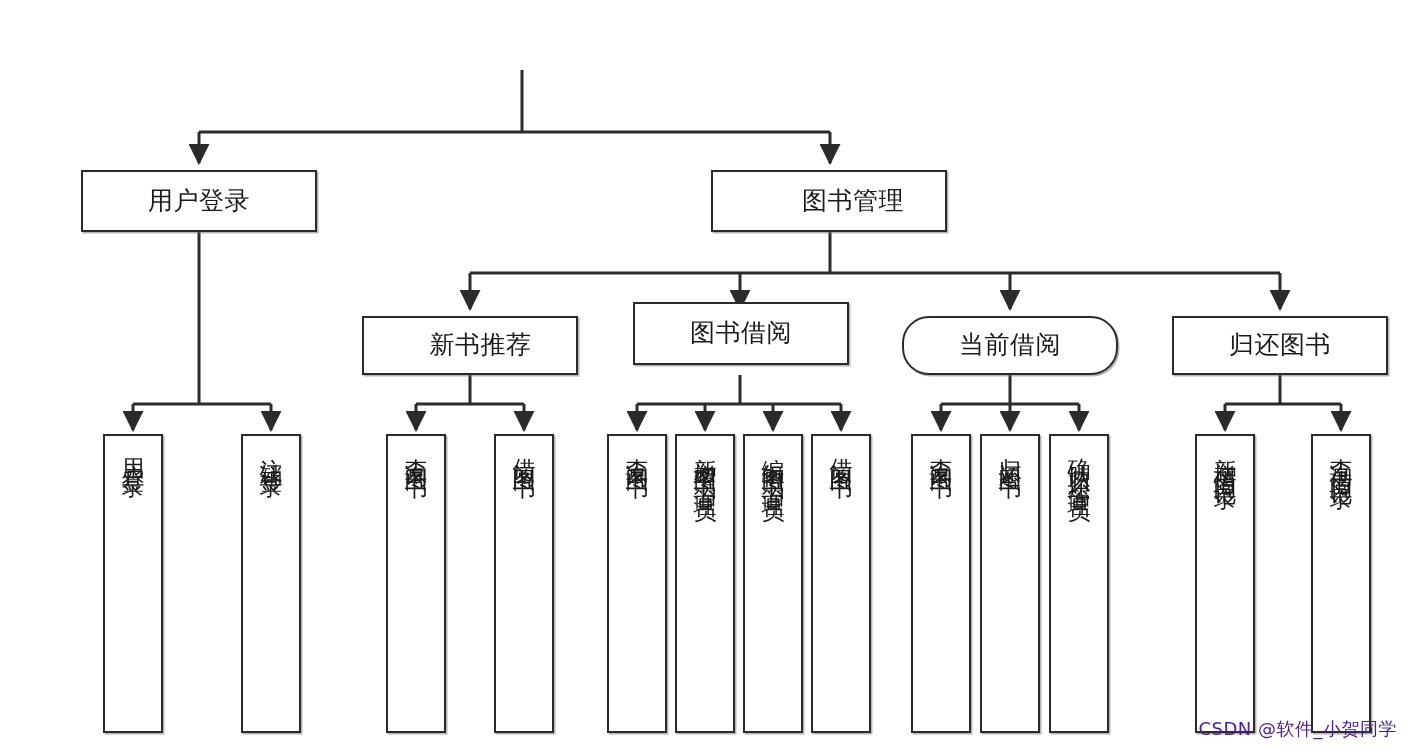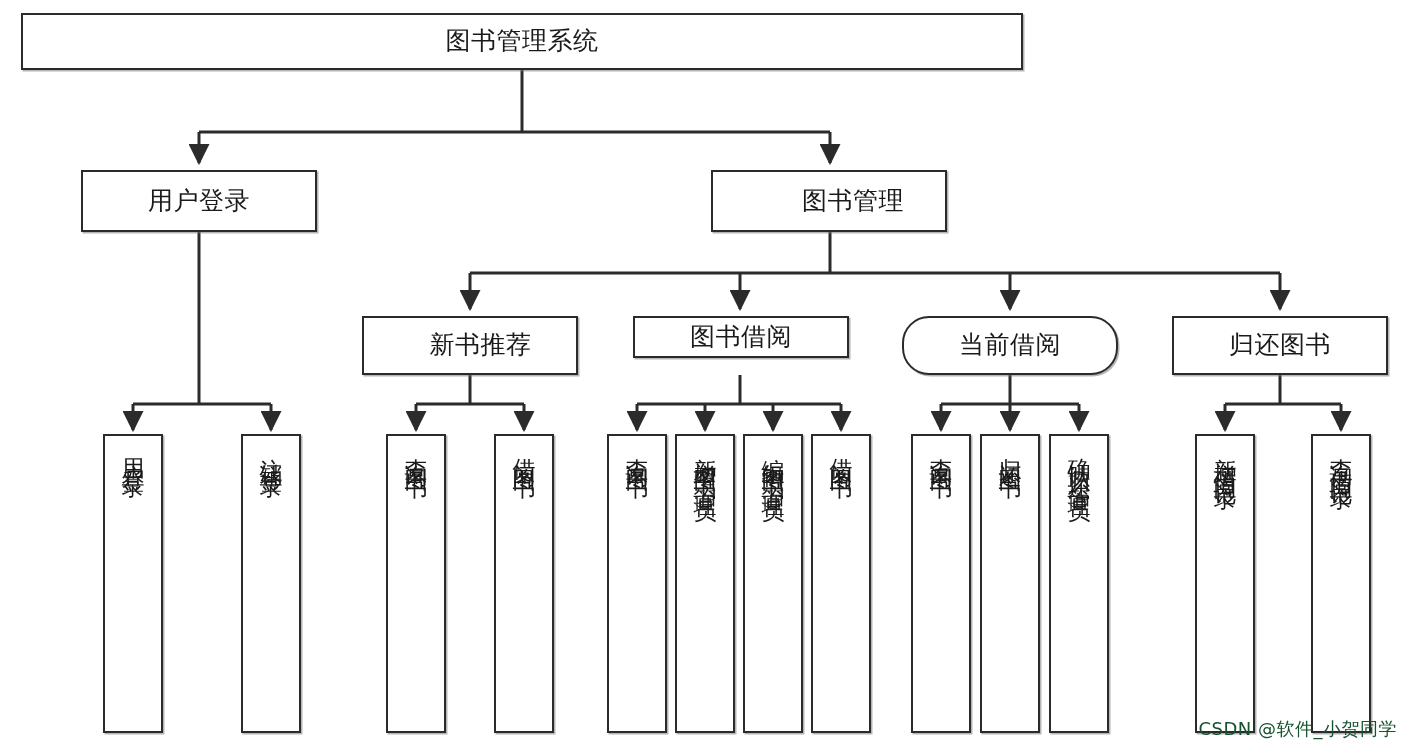--- a/index.html
+++ b/index.html
@@ -64,21 +64,21 @@
     font-size: 23px;
     line-height: 1;
     letter-spacing: 6px;
     white-space: nowrap;
   }
   #watermark {
     position: absolute;
     right: 8px;
     bottom: 6px;
     font-size: 18px;
-    color: #14532d;
+    color: #4c1d95;
     letter-spacing: 0.5px;
     z-index: 3;
     white-space: nowrap;
     font-family: "DejaVu Sans", "Liberation Sans", sans-serif;
   }
 </style>
 </head>
 <body>
 
 <div id="diagram">
@@ -126,35 +126,32 @@
       <path d="M 1010 404 L 1010 430" marker-end="url(#arrow)"></path>
       <path d="M 1079 404 L 1079 430" marker-end="url(#arrow)"></path>
 
       <path d="M 1280 375 L 1280 404"></path>
       <path d="M 1225 404 L 1341 404"></path>
       <path d="M 1225 404 L 1225 430" marker-end="url(#arrow)"></path>
       <path d="M 1341 404 L 1341 430" marker-end="url(#arrow)"></path>
     </g>
   </svg>
 
-  <div class="node root horiz" style="left:21px; top:13px; width:1002px; height:57px;">
-    <span class="label">图书管理系统</span>
-  </div>
 
   <div class="node horiz" style="left:81px; top:170px; width:236px; height:62px;">
     <span class="label">用户登录</span>
   </div>
   <div class="node horiz" style="left:711px; top:170px; width:236px; height:62px;padding-left:48px;">
     <span class="label">图书管理</span>
   </div>
 
   <div class="node horiz" style="left:362px; top:316px; width:216px; height:59px;padding-left:21px;">
     <span class="label">新书推荐</span>
   </div>
-  <div class="node horiz" style="left:633px; top:316px; width:216px; height:42px;">
+  <div class="node horiz" style="left:633px; top:302px; width:216px; height:63px;">
     <span class="label">图书借阅</span>
   </div>
   <div class="node horiz" style="left:902px; top:316px; width:216px; height:59px;border-radius:27px;">
     <span class="label">当前借阅</span>
   </div>
   <div class="node horiz" style="left:1172px; top:316px; width:216px; height:59px;">
     <span class="label">归还图书</span>
   </div>
 
   <div class="node vert" style="left:103px; top:434px; width:60px; height:299px;">

